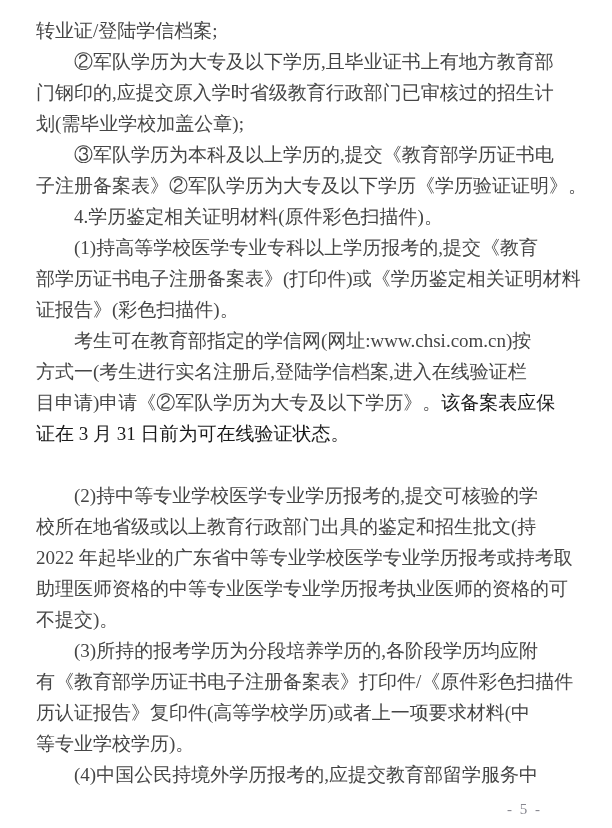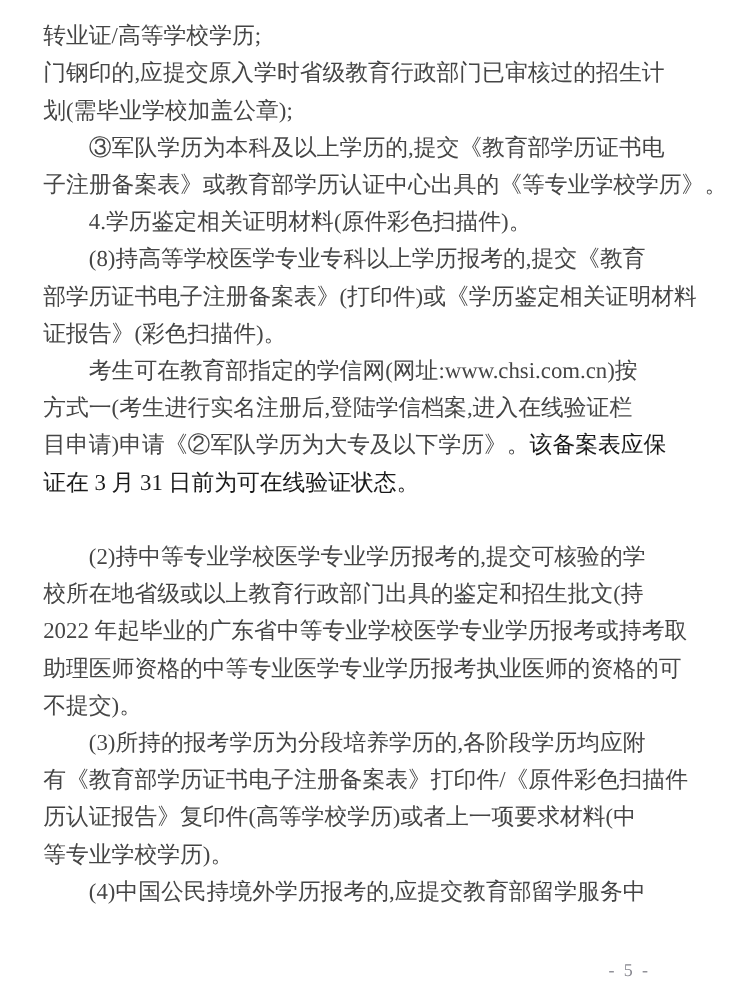--- a/index.html
+++ b/index.html
@@ -48,27 +48,28 @@
     color: #87878f;
     letter-spacing: 2px;
     font-family: "Liberation Serif", "DejaVu Serif", serif;
   }
 </style>
 </head>
 <body>
 
 <div class="page">
   <div class="doc-body">
-      <div class="line"><span>转业证/高等学校学历;</span></div>
+      <div class="line"><span>转业证/登陆学信档案;</span></div>
+      <div class="line indent"><span>②军队学历为大专及以下学历,且毕业证书上有地方教育部</span></div>
       <div class="line"><span>门钢印的,应提交原入学时省级教育行政部门已审核过的招生计</span></div>
       <div class="line"><span>划(需毕业学校加盖公章);</span></div>
       <div class="line indent"><span>③军队学历为本科及以上学历的,提交《教育部学历证书电</span></div>
-      <div class="line"><span>子注册备案表》或教育部学历认证中心出具的《等专业学校学历》。</span></div>
+      <div class="line"><span>子注册备案表》②军队学历为大专及以下学历《学历验证证明》。</span></div>
       <div class="line indent"><span>4.学历鉴定相关证明材料(原件彩色扫描件)。</span></div>
-      <div class="line indent"><span>(8)持高等学校医学专业专科以上学历报考的,提交《教育</span></div>
+      <div class="line indent"><span>(1)持高等学校医学专业专科以上学历报考的,提交《教育</span></div>
       <div class="line"><span>部学历证书电子注册备案表》(打印件)或《学历鉴定相关证明材料</span></div>
       <div class="line"><span>证报告》(彩色扫描件)。</span></div>
       <div class="line indent"><span>考生可在教育部指定的学信网(网址:www.chsi.com.cn)按</span></div>
       <div class="line"><span>方式一(考生进行实名注册后,登陆学信档案,进入在线验证栏</span></div>
       <div class="line"><span>目申请)申请《②军队学历为大专及以下学历》。</span><span class="bold">该备案表应保</span></div>
       <div class="line"><span class="bold">证在 3 月 31 日前为可在线验证状态。</span></div>
       <div class="line blank"></div>
       <div class="line indent"><span>(2)持中等专业学校医学专业学历报考的,提交可核验的学</span></div>
       <div class="line"><span>校所在地省级或以上教育行政部门出具的鉴定和招生批文(持</span></div>
       <div class="line"><span>2022 年起毕业的广东省中等专业学校医学专业学历报考或持考取</span></div>

